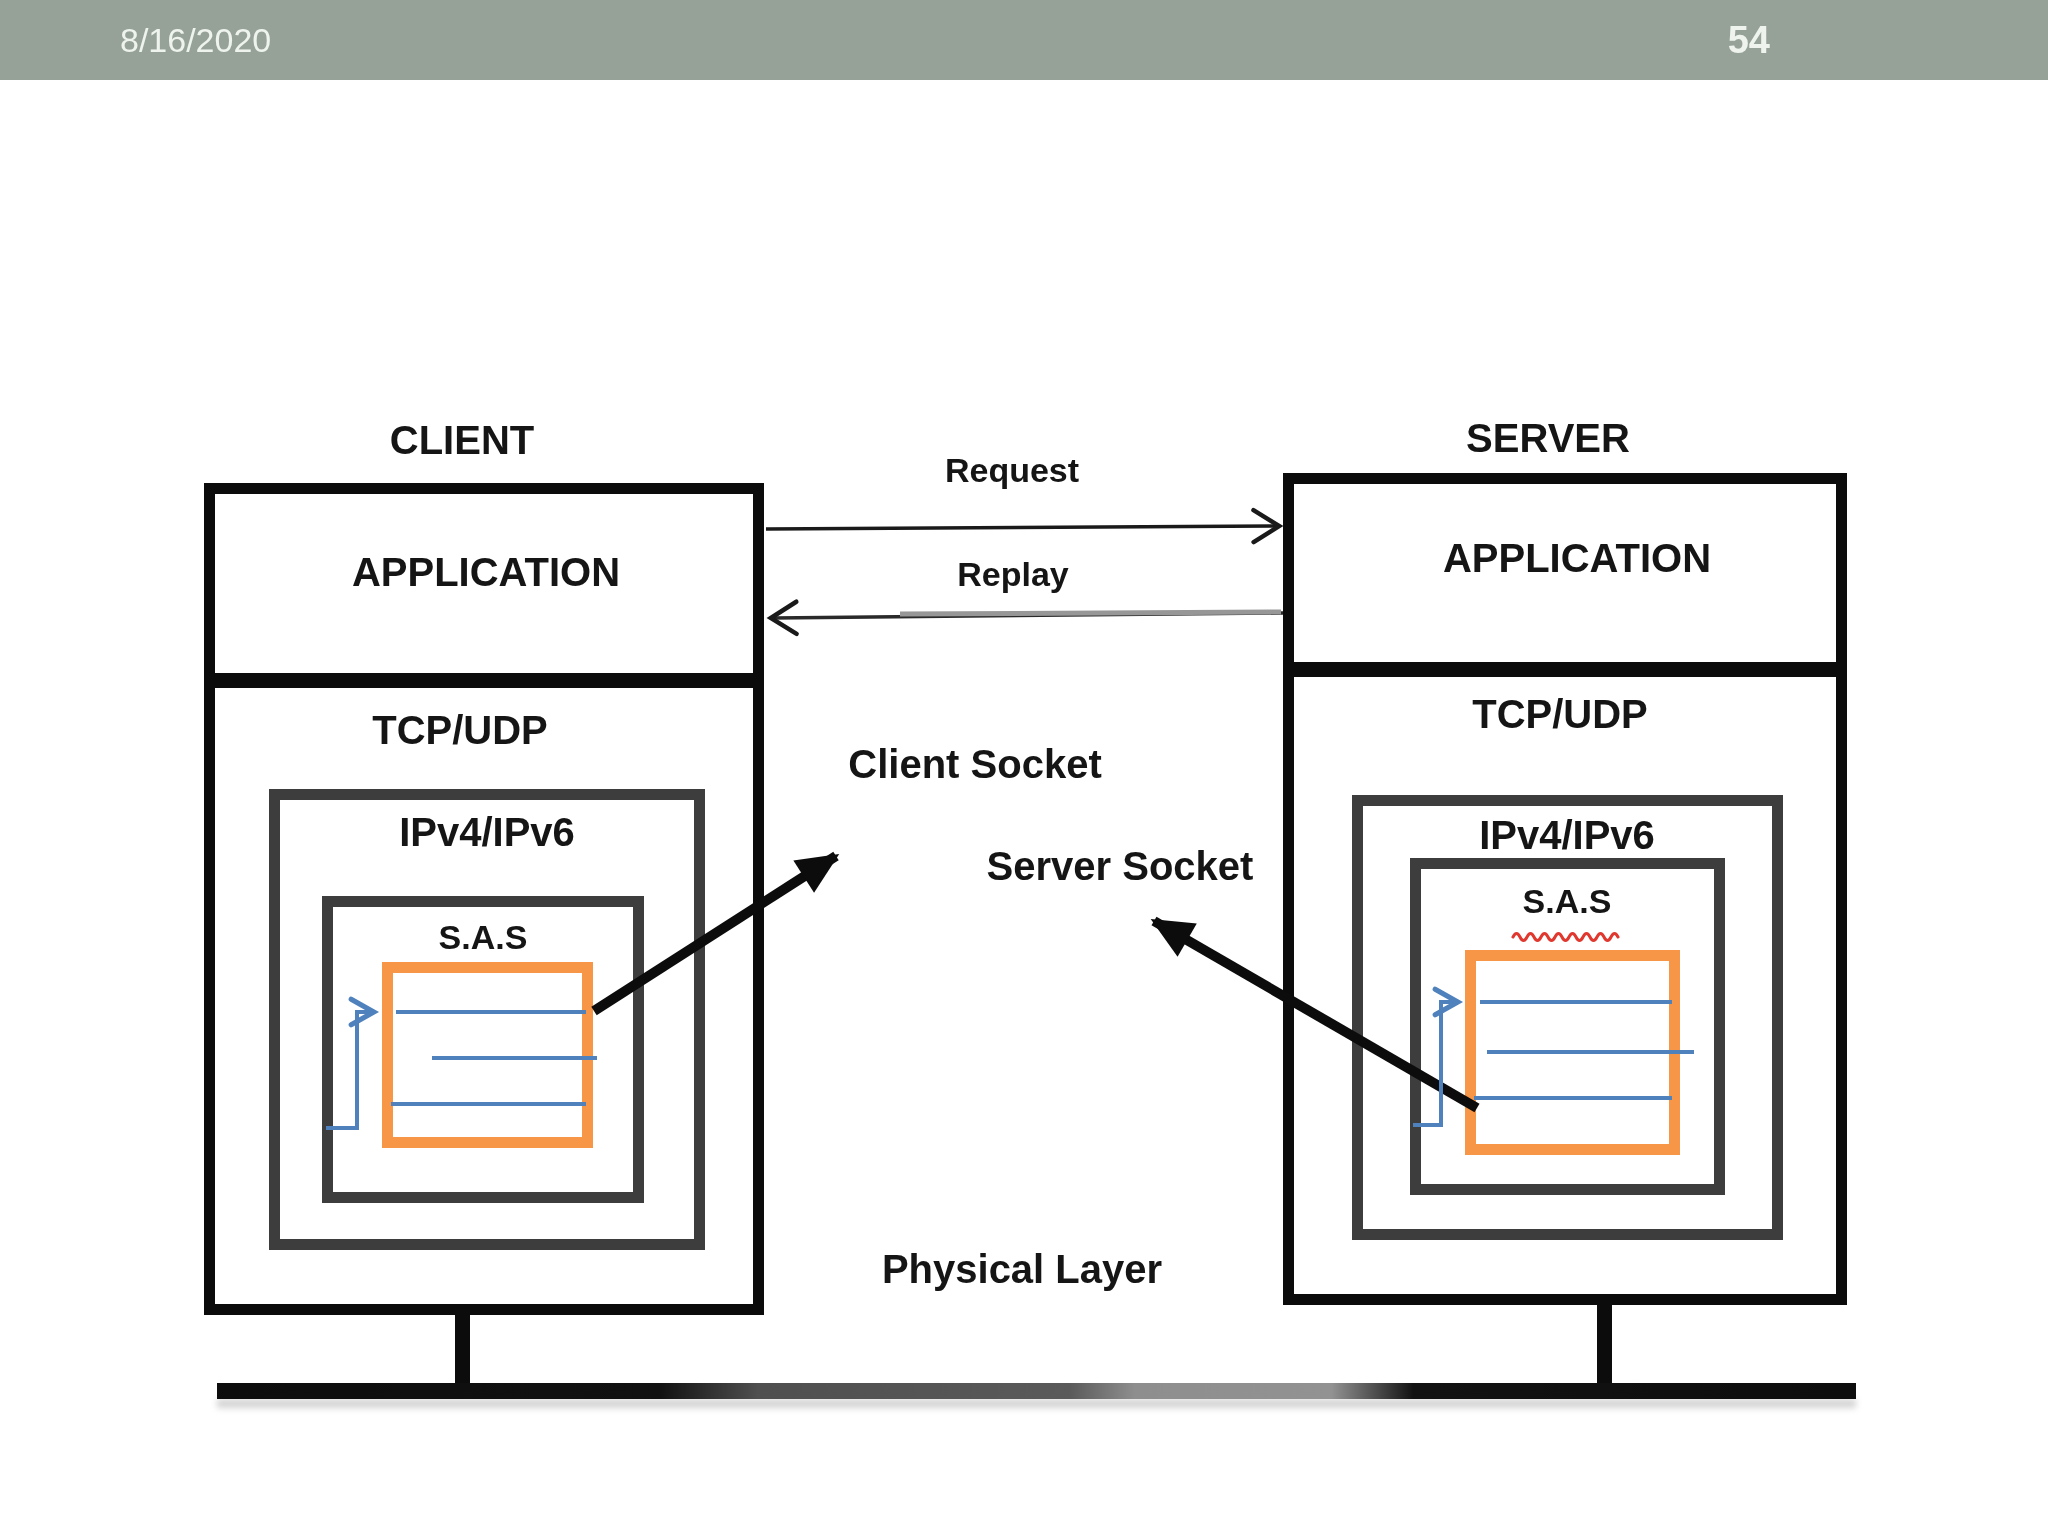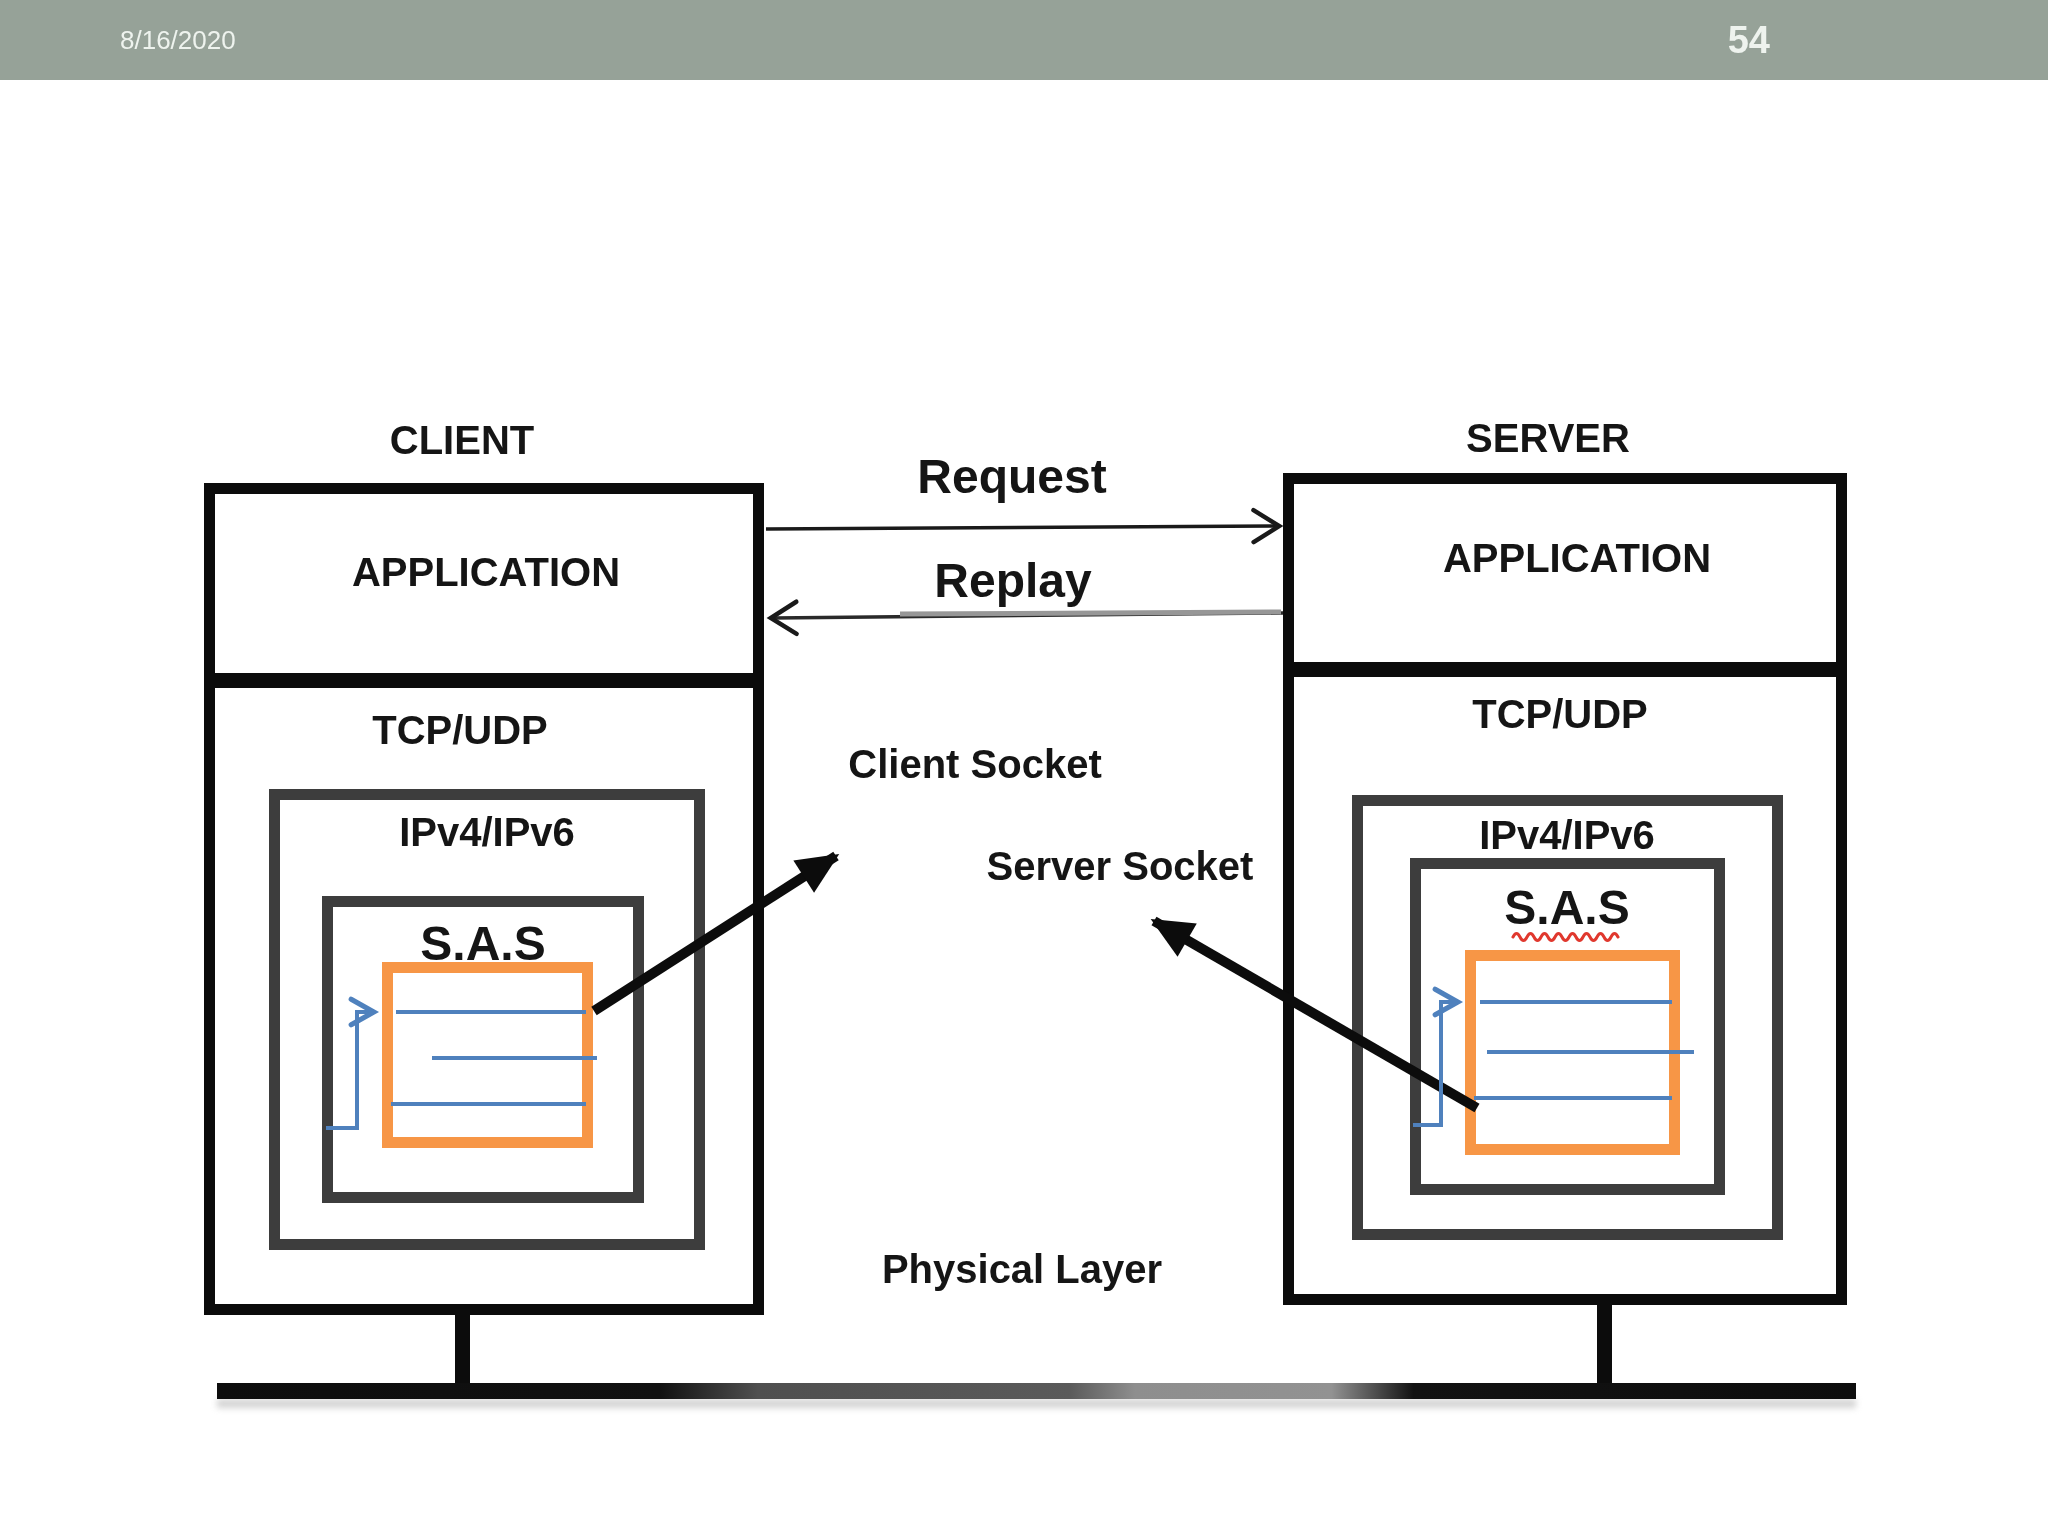--- a/index.html
+++ b/index.html
@@ -6,35 +6,35 @@
   #page{
     position:relative;width:2048px;height:1536px;overflow:hidden;
     background:#ffffff;font-family:"Liberation Sans",sans-serif;
   }
   
   #header{
     position:absolute;left:0;top:0;width:2048px;height:80px;
     background:#96a298;
   }
   .hdr-text{position:absolute;top:0;height:80px;display:flex;align-items:center;color:#eef3ee;}
-  #hdr-date{left:120px;font-size:26px;}
+  #hdr-date{left:120px;font-size:34px;}
   #hdr-title{left:1220px;transform:translateX(-50%);font-size:37px;letter-spacing:1px;white-space:nowrap;}
   #hdr-page{left:1770px;transform:translateX(-100%);font-size:38px;font-weight:700;}
   
   .box{position:absolute;box-sizing:border-box;background:transparent;}
   .outer{border:11px solid #0b0b0b;}
   .inner{border:11px solid #3d3d3d;}
   .orange{border:11px solid #f79646;}
   .divider{position:absolute;background:#0b0b0b;}
   
   .lbl{
     position:absolute;transform:translateX(-50%);white-space:nowrap;
     color:#151515;font-weight:700;line-height:1;
   }
-  .fs40{font-size:40px;} .fs42{font-size:40px;margin-left:12px;} .fs38{font-size:48px;}
+  .fs40{font-size:40px;} .fs42{font-size:40px;margin-left:12px;} .fs38{font-size:34px;}
   
   #overlay{position:absolute;left:0;top:0;pointer-events:none;}
 </style>
 </head>
 <body>
 
 <div id="page">
 
   <div id="header">
     <div id="hdr-date" class="hdr-text">8/16/2020</div>

